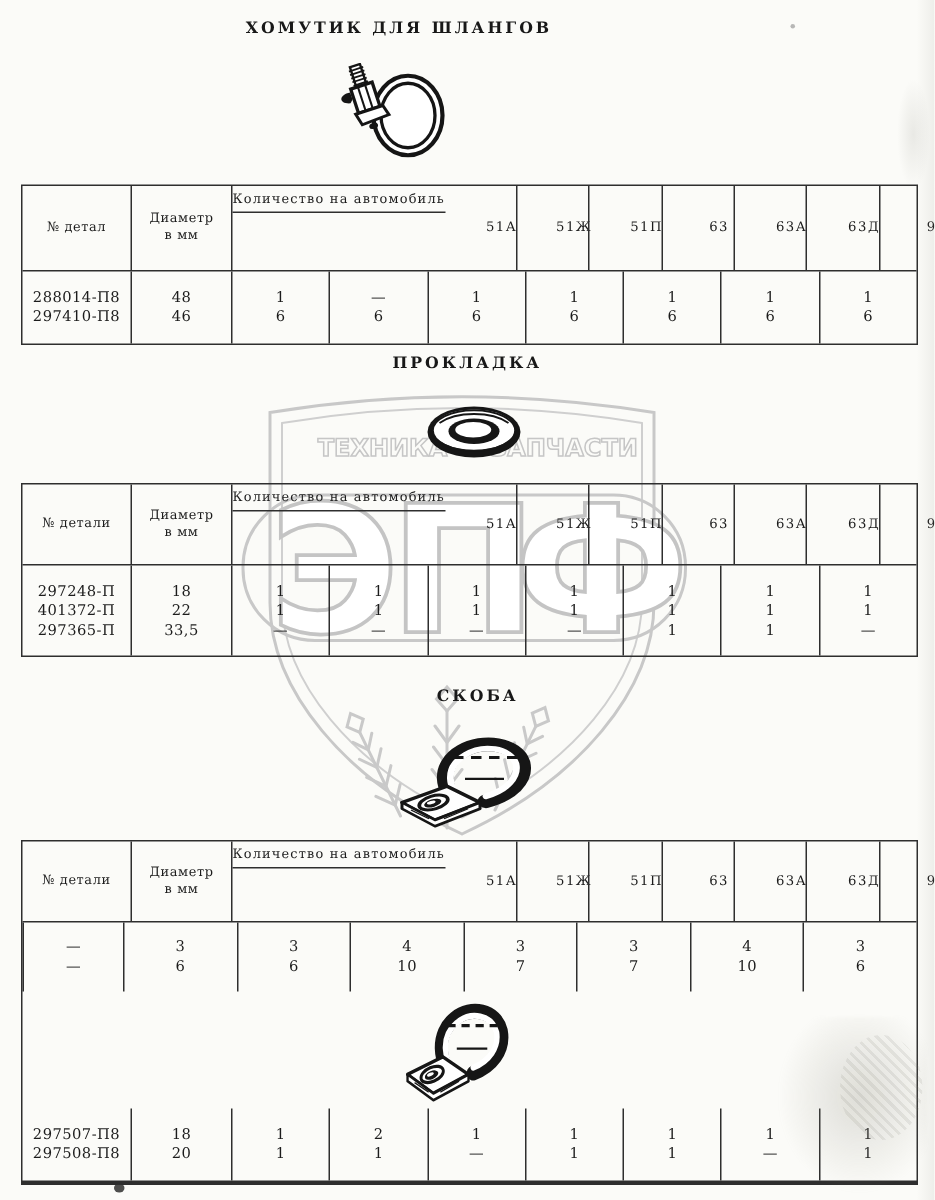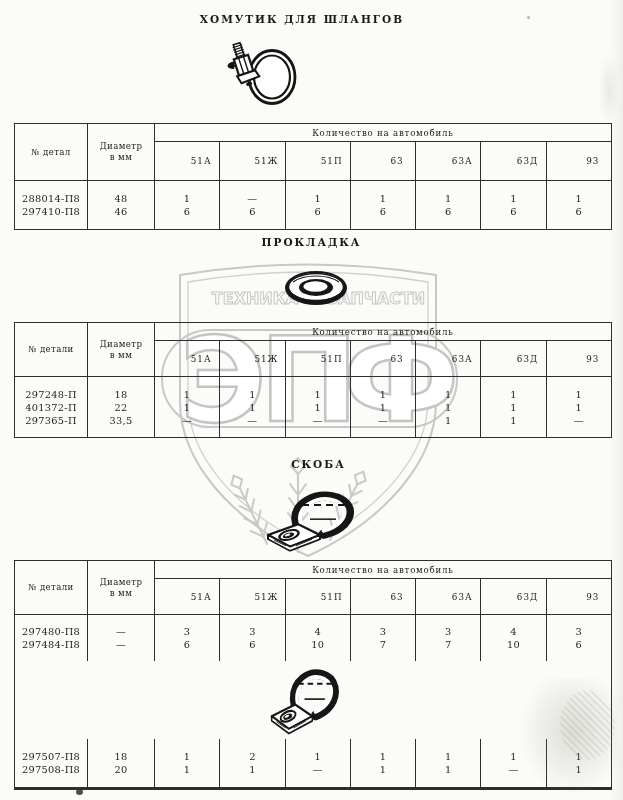--- a/index.html
+++ b/index.html
@@ -12,42 +12,42 @@
     font-family:"DejaVu Serif","Liberation Serif",serif;
     color:var(--ink);
   }
   #watermark{position:absolute;z-index:1;left:148px;top:252px;}
 
   
   .sec-title{
     position:absolute;z-index:2;text-align:center;
     font-weight:bold;font-size:10.5px;letter-spacing:2px;color:#181818;
   }
-  #title1{top:13px;left:0;width:532px;padding-left:36px;}
+  #title1{top:13px;left:0;width:532px;}
   #title2{top:236px;left:0;width:623px;}
   #title3{top:458px;left:7px;width:623px;}
 
   
   .tbl{
     position:absolute;z-index:2;width:596px;
     border:1px solid var(--ln);
     background:transparent;
   }
   #table1{left:14px;top:123px;}
   #table2{left:14px;top:322px;}
   #table3{left:14px;top:560px;border-bottom-width:3px;}
 
   .thead{display:flex;border-bottom:1px solid var(--ln);}
   .hcell{
     display:flex;align-items:center;justify-content:center;text-align:center;
     font-size:8.6px;letter-spacing:.4px;white-space:pre-line;line-height:11px;
   }
   .c-part{width:72px;flex:none;}
   .c-diam{width:66px;flex:none;border-left:1px solid var(--ln);}
-  .c-qty{flex:1;border-left:1px solid var(--ln);display:flex;flex-direction:column;min-width:0;}
+  .c-qty{flex:1;border-left:1px solid var(--ln);display:flex;flex-direction:row;min-width:0;}
   .qty-span{
     height:17px;flex:none;border-bottom:1px solid var(--ln);
     display:flex;align-items:center;justify-content:center;
     font-size:8.6px;letter-spacing:.8px;
   }
   .qty-cols{flex:1;display:flex;}
   .qty-col{flex:1;display:flex;align-items:center;justify-content:center;min-width:0;}
   .qty-col+.qty-col{border-left:1px solid var(--ln);align-items:center;}
   .vehicle-lbl{font-size:8.8px;letter-spacing:1px;margin-left:28px;}
 
@@ -352,24 +352,20 @@
           <div class="qty-col">
             <div class="vehicle-lbl">63Д</div>
           </div>
           <div class="qty-col">
             <div class="vehicle-lbl">93</div>
           </div>
         </div>
       </div>
     </div>
   <div class="tgroup" style="height:46px">
-      <div class="bcell c-part">
-        <div class="line">297480-П8</div>
-        <div class="line">297484-П8</div>
-      </div>
       <div class="bcell c-diam">
         <div class="line">—</div>
         <div class="line">—</div>
       </div>
       <div class="c-qty qty-body">
         <div class="qty-col bcell">
           <div class="line">3</div>
           <div class="line">6</div>
         </div>
         <div class="qty-col bcell">

